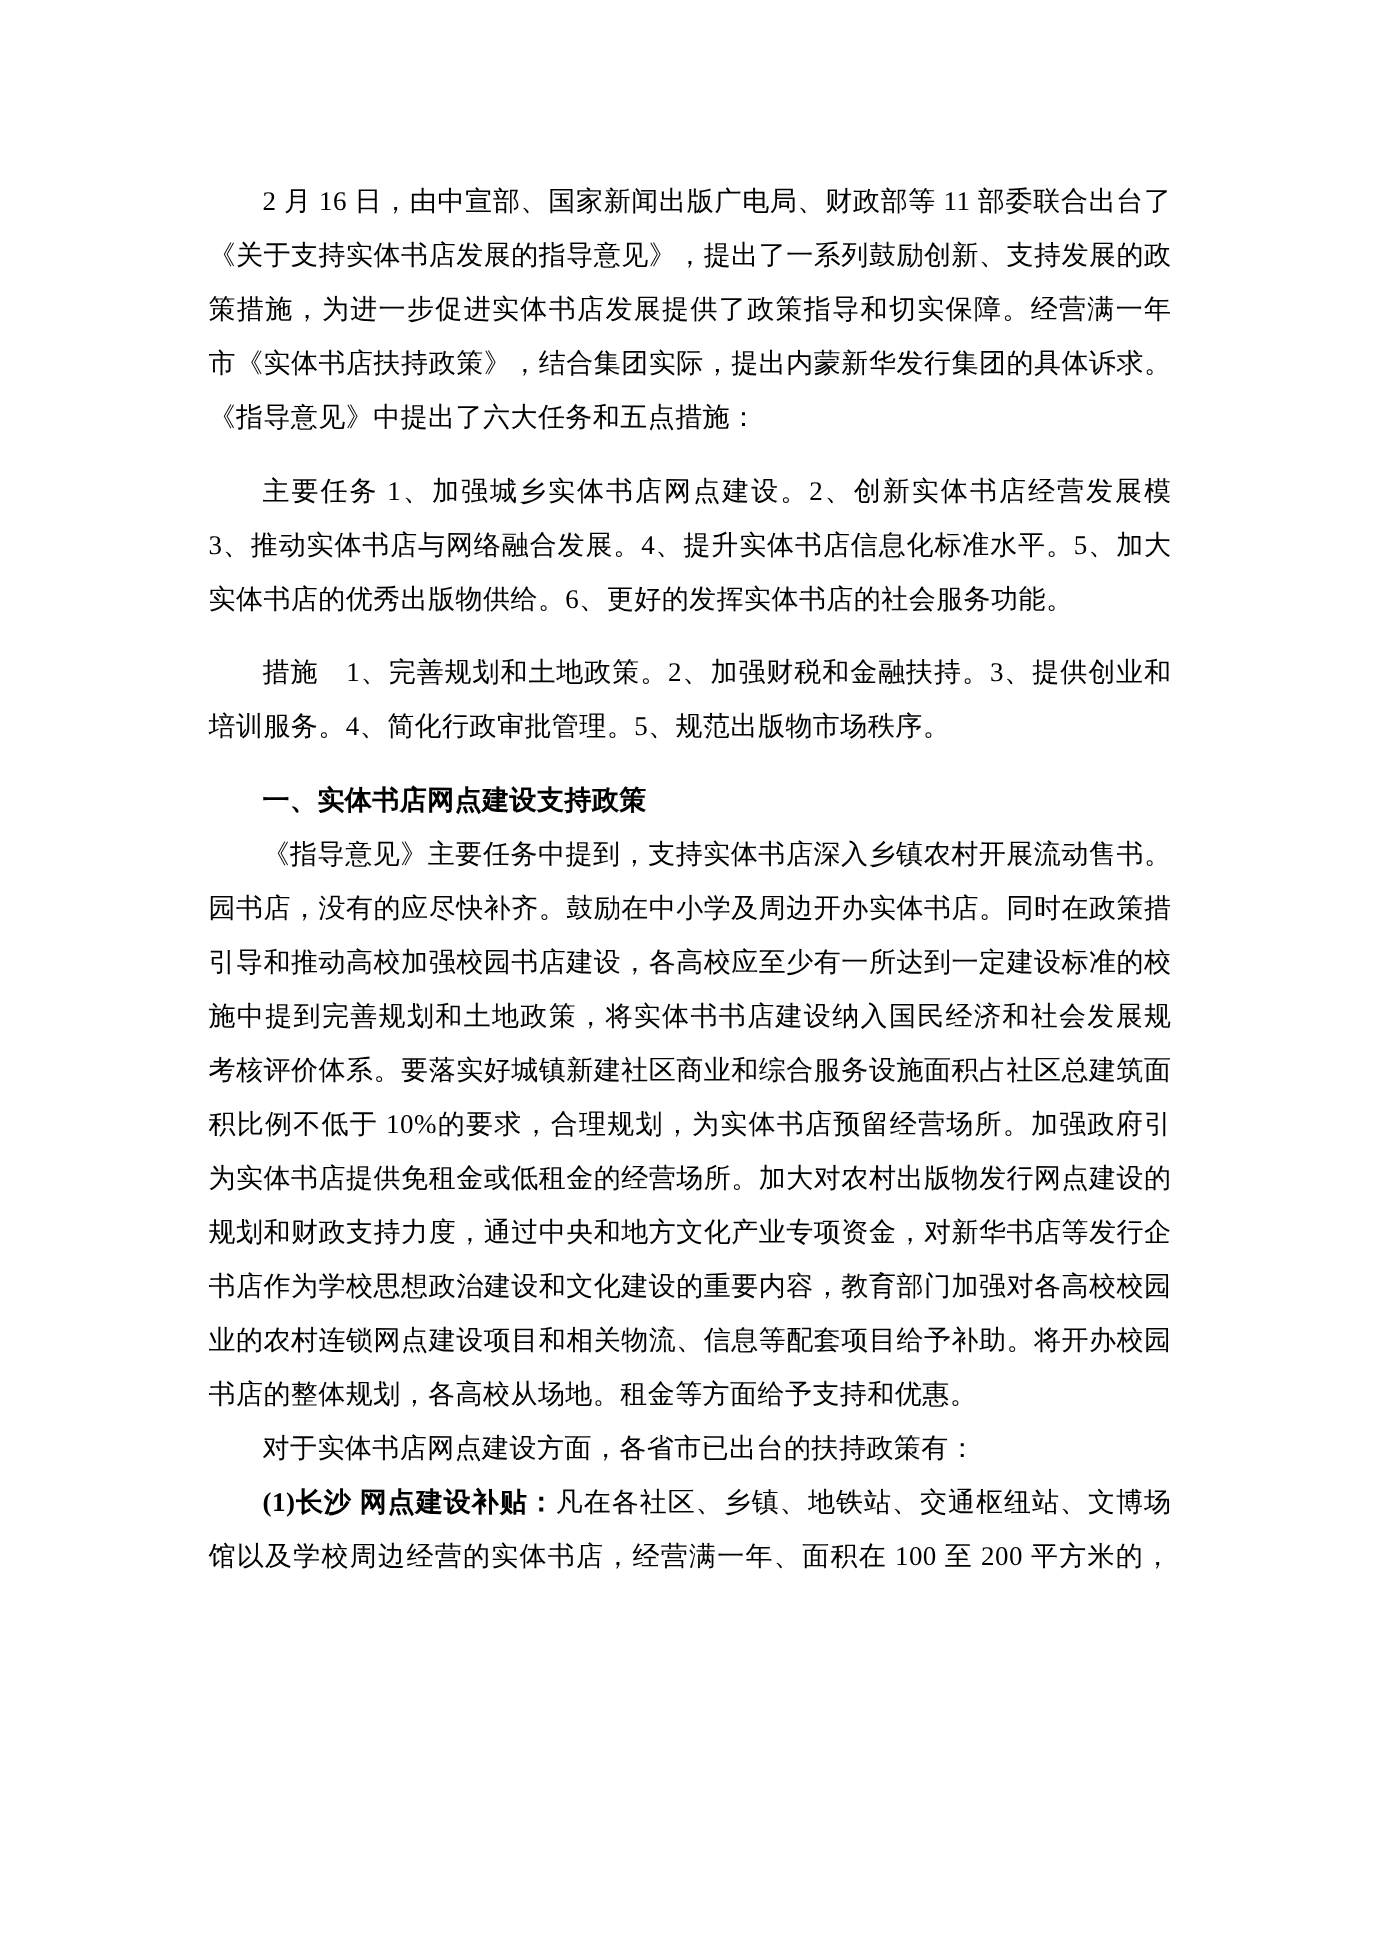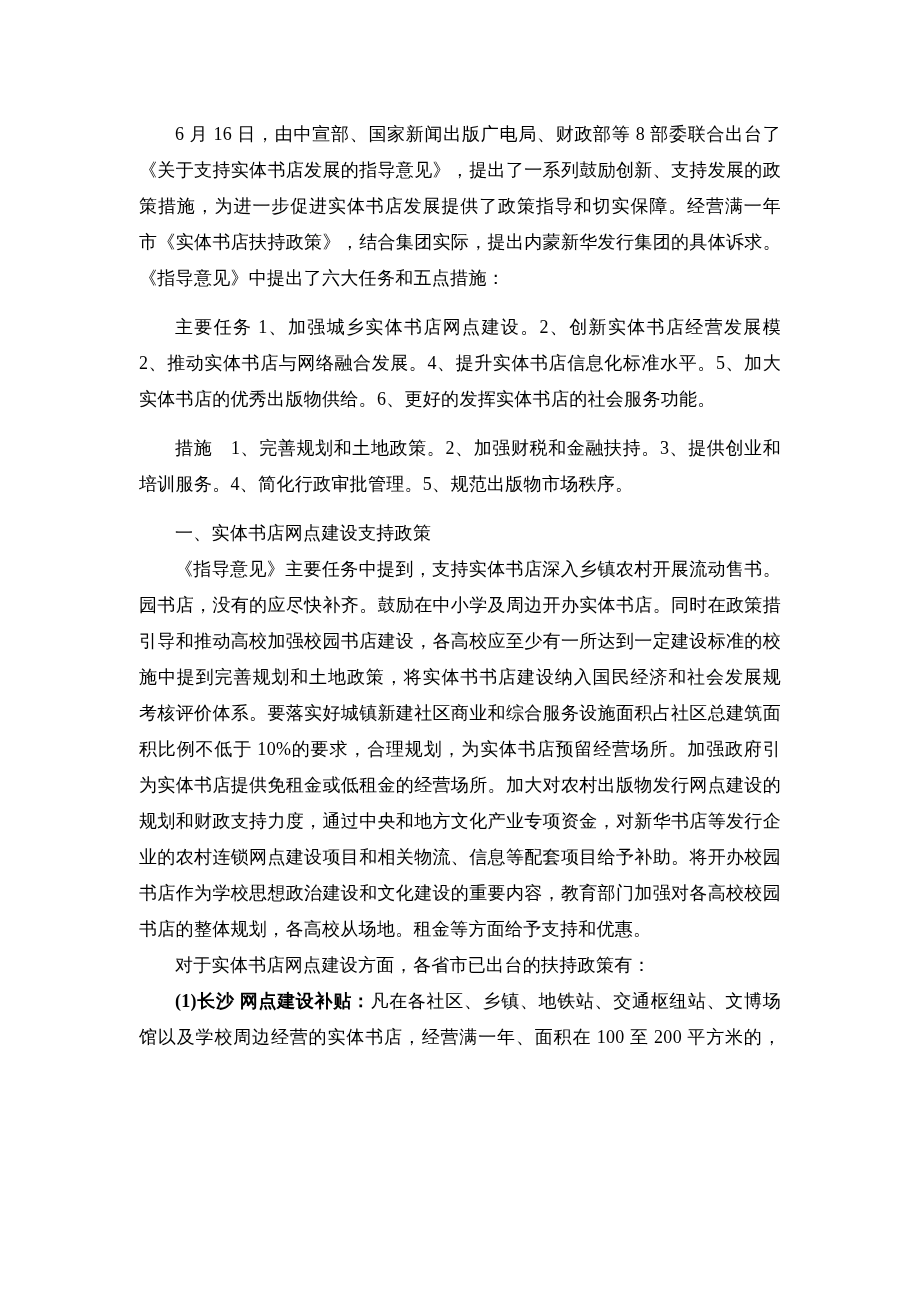--- a/index.html
+++ b/index.html
@@ -29,21 +29,21 @@
     padding-left: 36px; 
     margin: 0 0 65px 0;
     white-space: nowrap;
   }
   .para {
     margin: 0;
     font-size: 18px;
     letter-spacing: 0.3px;
   }
   .para.gap { margin-top: 13px; }
-  .para.bold { font-weight: normal; }
+  .para.bold { font-weight: bold; }
   .line {
     height: 36px;
     line-height: 36px;
     text-align: justify;
     text-align-last: justify;
     text-justify: inter-character;
     overflow: hidden;
   }
   .line:first-child { text-indent: 2em; }
   .line.last {
@@ -51,49 +51,49 @@
     text-align-last: left;
   }
   .b { font-weight: bold; }
 </style>
 </head>
 <body>
 
 <main class="doc">
   <div id="paragraphs">
       <div class="para">
-        <div class="line">6 月 16 日，由中宣部、国家新闻出版广电局、财政部等 8 部委联合出台了</div>
+        <div class="line">2 月 16 日，由中宣部、国家新闻出版广电局、财政部等 11 部委联合出台了</div>
         <div class="line">《关于支持实体书店发展的指导意见》，提出了一系列鼓励创新、支持发展的政</div>
         <div class="line">策措施，为进一步促进实体书店发展提供了政策指导和切实保障。经营满一年</div>
         <div class="line">市《实体书店扶持政策》，结合集团实际，提出内蒙新华发行集团的具体诉求。</div>
         <div class="line last">《指导意见》中提出了六大任务和五点措施：</div>
       </div>
       <div class="para gap">
         <div class="line">主要任务 1、加强城乡实体书店网点建设。2、创新实体书店经营发展模式。</div>
-        <div class="line">2、推动实体书店与网络融合发展。4、提升实体书店信息化标准水平。5、加大</div>
+        <div class="line">3、推动实体书店与网络融合发展。4、提升实体书店信息化标准水平。5、加大</div>
         <div class="line last">实体书店的优秀出版物供给。6、更好的发挥实体书店的社会服务功能。</div>
       </div>
       <div class="para gap">
         <div class="line">措施　1、完善规划和土地政策。2、加强财税和金融扶持。3、提供创业和</div>
         <div class="line last">培训服务。4、简化行政审批管理。5、规范出版物市场秩序。</div>
       </div>
       <div class="para gap bold">
         <div class="line last">一、实体书店网点建设支持政策</div>
       </div>
       <div class="para">
         <div class="line">《指导意见》主要任务中提到，支持实体书店深入乡镇农村开展流动售书。</div>
         <div class="line">园书店，没有的应尽快补齐。鼓励在中小学及周边开办实体书店。同时在政策措</div>
         <div class="line">引导和推动高校加强校园书店建设，各高校应至少有一所达到一定建设标准的校</div>
         <div class="line">施中提到完善规划和土地政策，将实体书书店建设纳入国民经济和社会发展规划，</div>
         <div class="line">考核评价体系。要落实好城镇新建社区商业和综合服务设施面积占社区总建筑面</div>
         <div class="line">积比例不低于 10%的要求，合理规划，为实体书店预留经营场所。加强政府引导，</div>
         <div class="line">为实体书店提供免租金或低租金的经营场所。加大对农村出版物发行网点建设的</div>
         <div class="line">规划和财政支持力度，通过中央和地方文化产业专项资金，对新华书店等发行企</div>
+        <div class="line">书店作为学校思想政治建设和文化建设的重要内容，教育部门加强对各高校校园</div>
         <div class="line">业的农村连锁网点建设项目和相关物流、信息等配套项目给予补助。将开办校园</div>
-        <div class="line">书店作为学校思想政治建设和文化建设的重要内容，教育部门加强对各高校校园</div>
         <div class="line last">书店的整体规划，各高校从场地。租金等方面给予支持和优惠。</div>
       </div>
       <div class="para">
         <div class="line last">对于实体书店网点建设方面，各省市已出台的扶持政策有：</div>
       </div>
       <div class="para">
         <div class="line"><span class="b">(1)长沙 网点建设补贴：</span><span class="">凡在各社区、乡镇、地铁站、交通枢纽站、文博场</span></div>
         <div class="line">馆以及学校周边经营的实体书店，经营满一年、面积在 100 至 200 平方米的，每</div>
       </div>
     </div>

